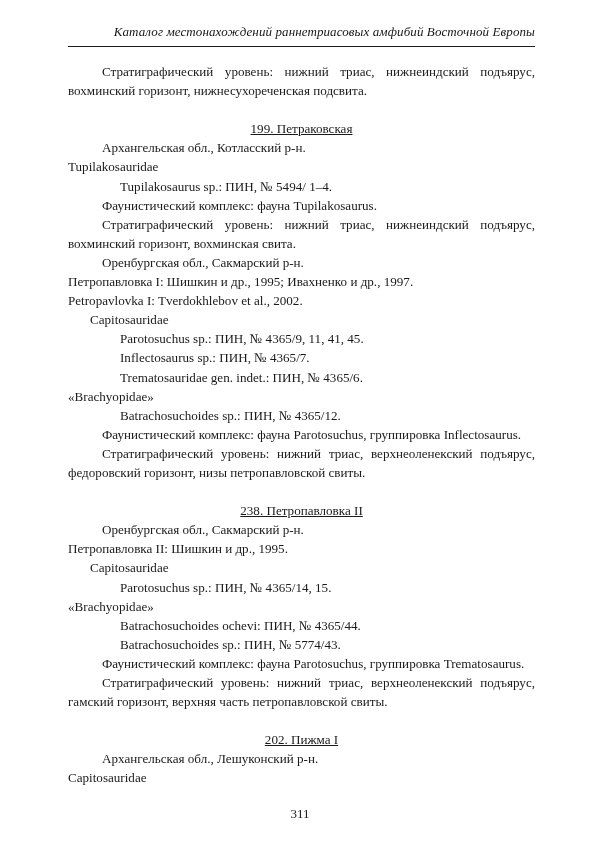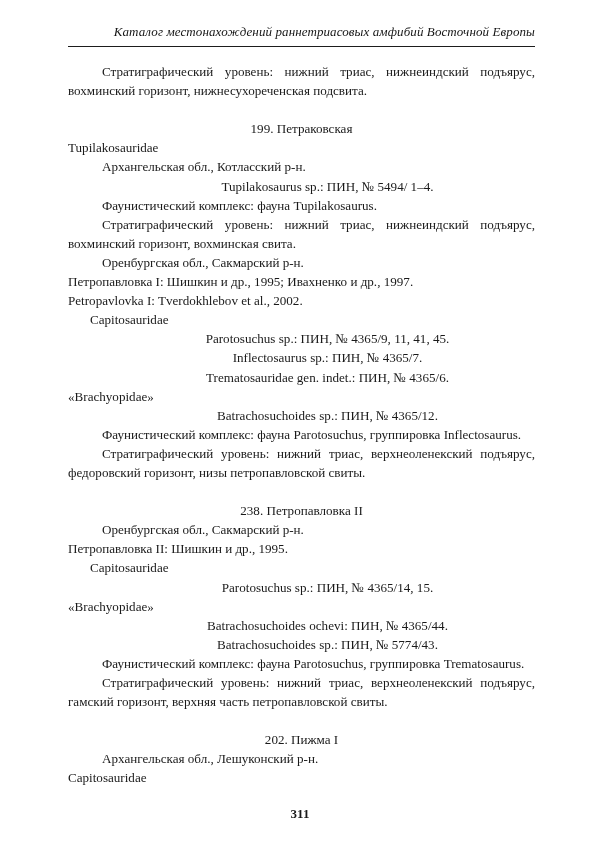--- a/index.html
+++ b/index.html
@@ -74,50 +74,49 @@
     margin: 0;
     font-size: 13.1px;
     line-height: 19.1px;
     text-align: center;
     text-indent: 0;
   }
 
   
   .tier-0 { text-indent: 0; text-align: left; }
   .tier-1 { text-indent: 0; padding-left: 22px; text-align: left; }
-  .tier-2 { text-indent: 0; padding-left: 52px; text-align: center; }
+  .tier-2 { text-indent: 0; padding-left: 52px; text-align: left; }
 
-  .gap-before { margin-top: 19.1px; }
+  .gap-before { margin-top: 19.1px; text-decoration: underline; }
 
   
   .folio {
     position: absolute;
     left: 0;
     top: 806px;
     width: 600px;
     text-align: center;
     font-size: 13px;
     color: #1a1a1a;
-    font-weight: bold;
   }
 </style>
 </head>
 <body>
 
 <div class="page">
 
   <div class="running-head">Каталог местонахождений раннетриасовых амфибий Восточной Европы</div>
 
   <div class="head-rule"></div>
 
   <div class="body-col" id="body-col">
       <p class="para">Стратиграфический уровень: нижний триас, нижнеиндский подъярус, вохминский горизонт, нижнесухореченская подсвита.</p>
       <p class="loc-heading gap-before">199. Петраковская</p>
+      <p class="para nojust">Архангельская обл., Котласский р-н.</p>
       <p class="para tier-0">Tupilakosauridae</p>
-      <p class="para nojust">Архангельская обл., Котласский р-н.</p>
       <p class="para tier-2">Tupilakosaurus sp.: ПИН, № 5494/ 1–4.</p>
       <p class="para nojust">Фаунистический комплекс: фауна Tupilakosaurus.</p>
       <p class="para">Стратиграфический уровень: нижний триас, нижнеиндский подъярус, вохминский горизонт, вохминская свита.</p>
       <p class="para nojust">Оренбургская обл., Сакмарский р-н.</p>
       <p class="para flush nojust">Петропавловка I: Шишкин и др., 1995; Ивахненко и др., 1997.</p>
       <p class="para flush nojust">Petropavlovka I: Tverdokhlebov et al., 2002.</p>
       <p class="para tier-1">Capitosauridae</p>
       <p class="para tier-2">Parotosuchus sp.: ПИН, № 4365/9, 11, 41, 45.</p>
       <p class="para tier-2">Inflectosaurus sp.: ПИН, № 4365/7.</p>
       <p class="para tier-2">Trematosauridae gen. indet.: ПИН, № 4365/6.</p>

